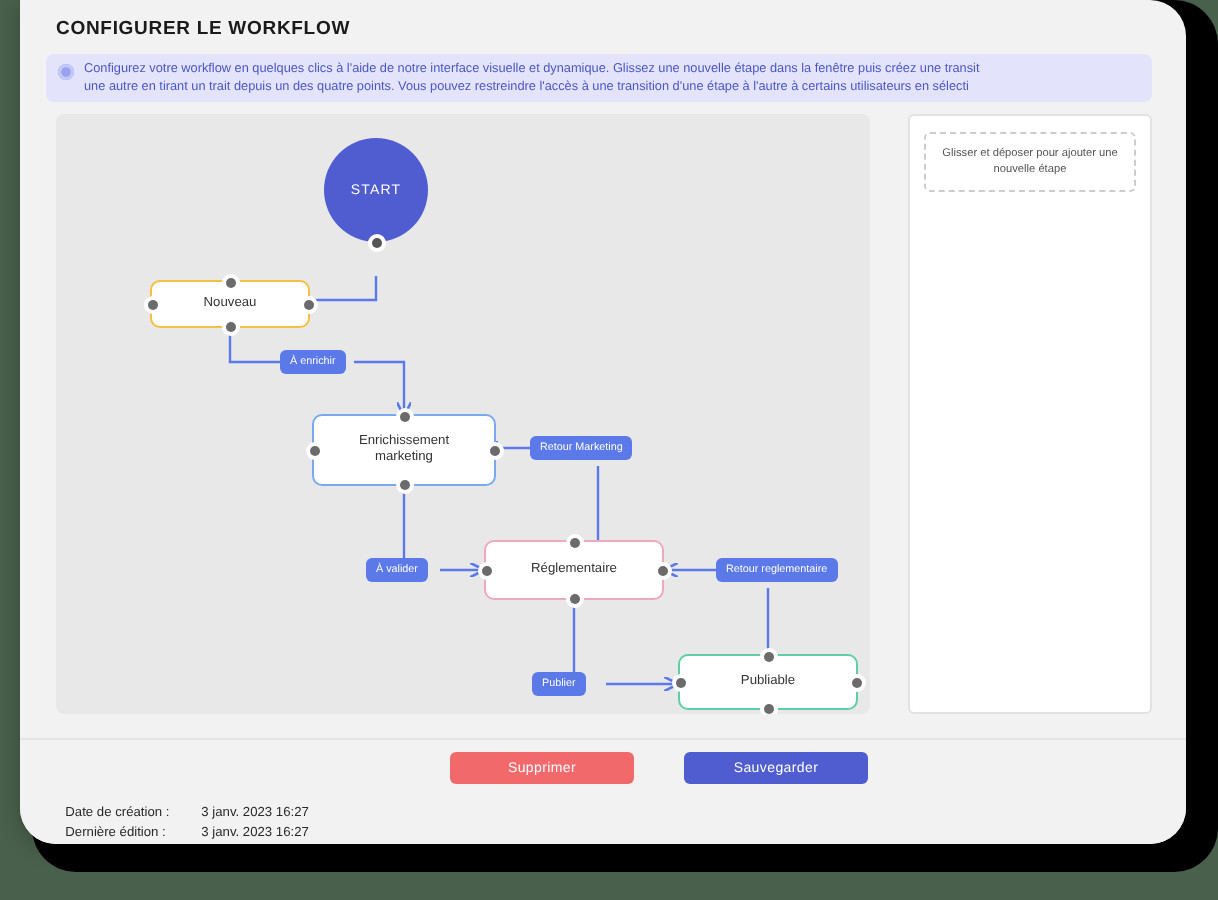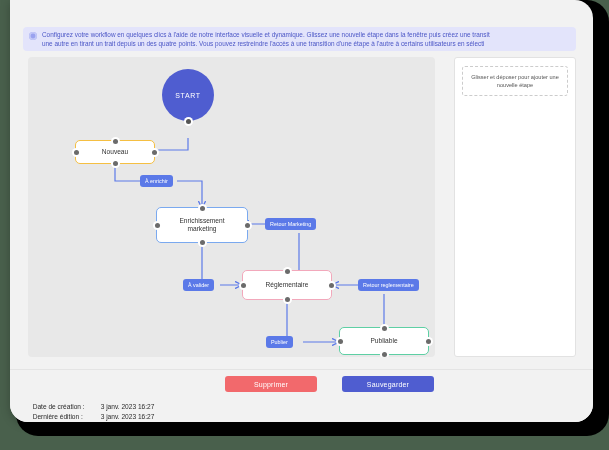--- a/index.html
+++ b/index.html
@@ -244,20 +244,21 @@
 </style>
 </head>
 <body>
 
 <div id="root">
 
   <div class="backdrop"></div>
 
   <div class="modal-card">
 
+    <div class="modal-title">CONFIGURER LE WORKFLOW</div>
 
     <div class="info-banner">
       <span class="info-icon"></span>
       <div class="info-text">Configurez votre workflow en quelques clics à l'aide de notre interface visuelle et dynamique. Glissez une nouvelle étape dans la fenêtre puis créez une transit
 une autre en tirant un trait depuis un des quatre points. Vous pouvez restreindre l'accès à une transition d'une étape à l'autre à certains utilisateurs en sélecti</div>
     </div>
 
     <div class="body-area">
 
       <div class="canvas">

